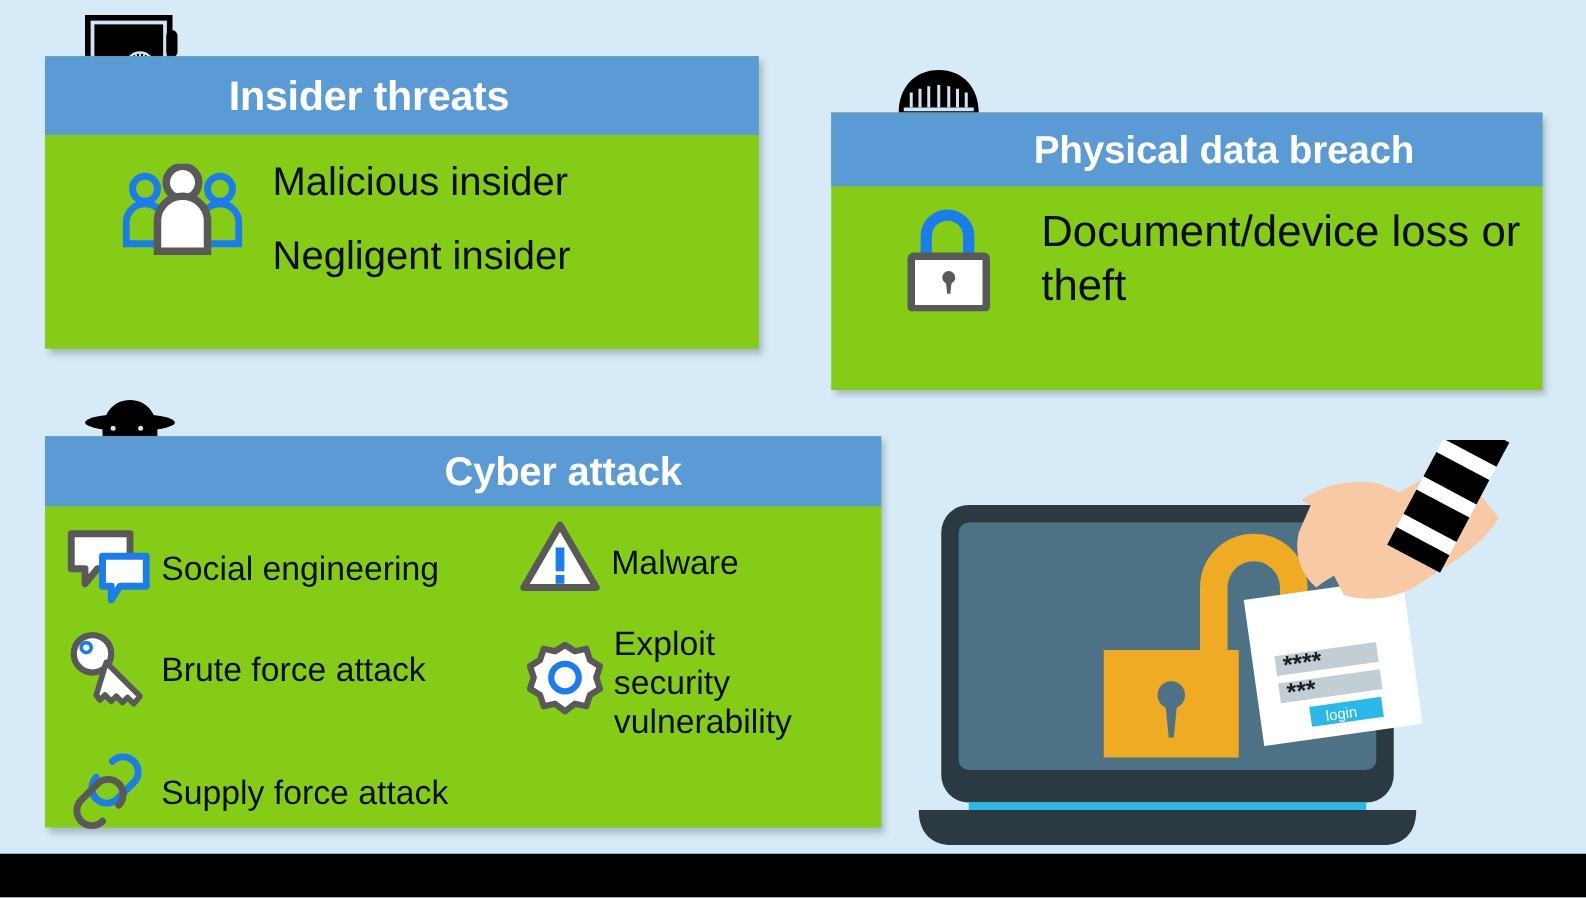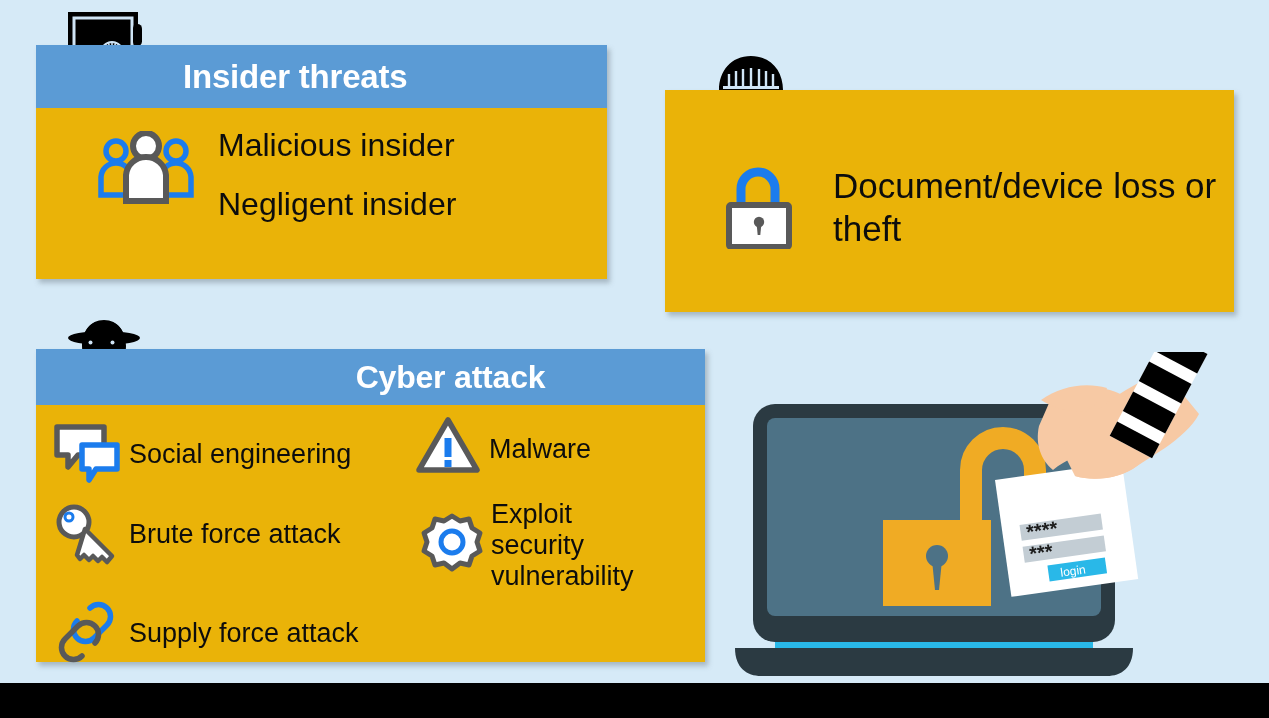--- a/index.html
+++ b/index.html
@@ -19,21 +19,21 @@
     left: 0; top: 0;
     width: 1269px;
     height: 718px;
     background: #d6eaf7;
     overflow: hidden;
   }
 
   
   .card {
     position: absolute;
-    background: #eab308;
+    background: #84cc16;
     box-shadow: 3px 4px 5px rgba(100,115,125,0.42);
   }
   .card-header {
     position: absolute;
     left: 0;
     top: 0;
     width: 100%;
     background: #5b9bd5;
     box-sizing: border-box;
     display: flex;
@@ -223,20 +223,23 @@
       </g>
       <rect x="27" y="34" width="56" height="3" fill="#cfe4f5"></rect>
       <rect x="27" y="38" width="56" height="13" rx="3" fill="#000000"></rect>
       <ellipse cx="41" cy="44.5" rx="7" ry="4" fill="#cfe4f5"></ellipse>
       <ellipse cx="69" cy="44.5" rx="7" ry="4" fill="#cfe4f5"></ellipse>
       <path d="M29 52 C32 66 42 72 55 72 C68 72 78 66 81 52 Z" fill="#6fa8dc" opacity="0.95"></path>
     </svg>
   </div>
 
   <div class="card" id="card-physical">
+    <div class="card-header">
+      <span class="card-title">Physical data breach</span>
+    </div>
     <div class="card-body">
       <div id="physical-items">
         <span class="ic">
           <svg width="76" height="86" viewBox="0 0 76 86">
             <path d="M20 42 V26 a17 17 0 0 1 34 0 V46" fill="none" stroke="#1b7ced" stroke-width="9"></path>
             <rect x="8" y="42" width="60" height="42" rx="2" fill="#ffffff" stroke="#595959" stroke-width="6"></rect>
             <circle cx="38" cy="59" r="5.2" fill="#595959"></circle>
             <path d="M35.6 61 L40.4 61 L39.3 72 L36.7 72 Z" fill="#595959"></path>
           </svg>
         </span>

